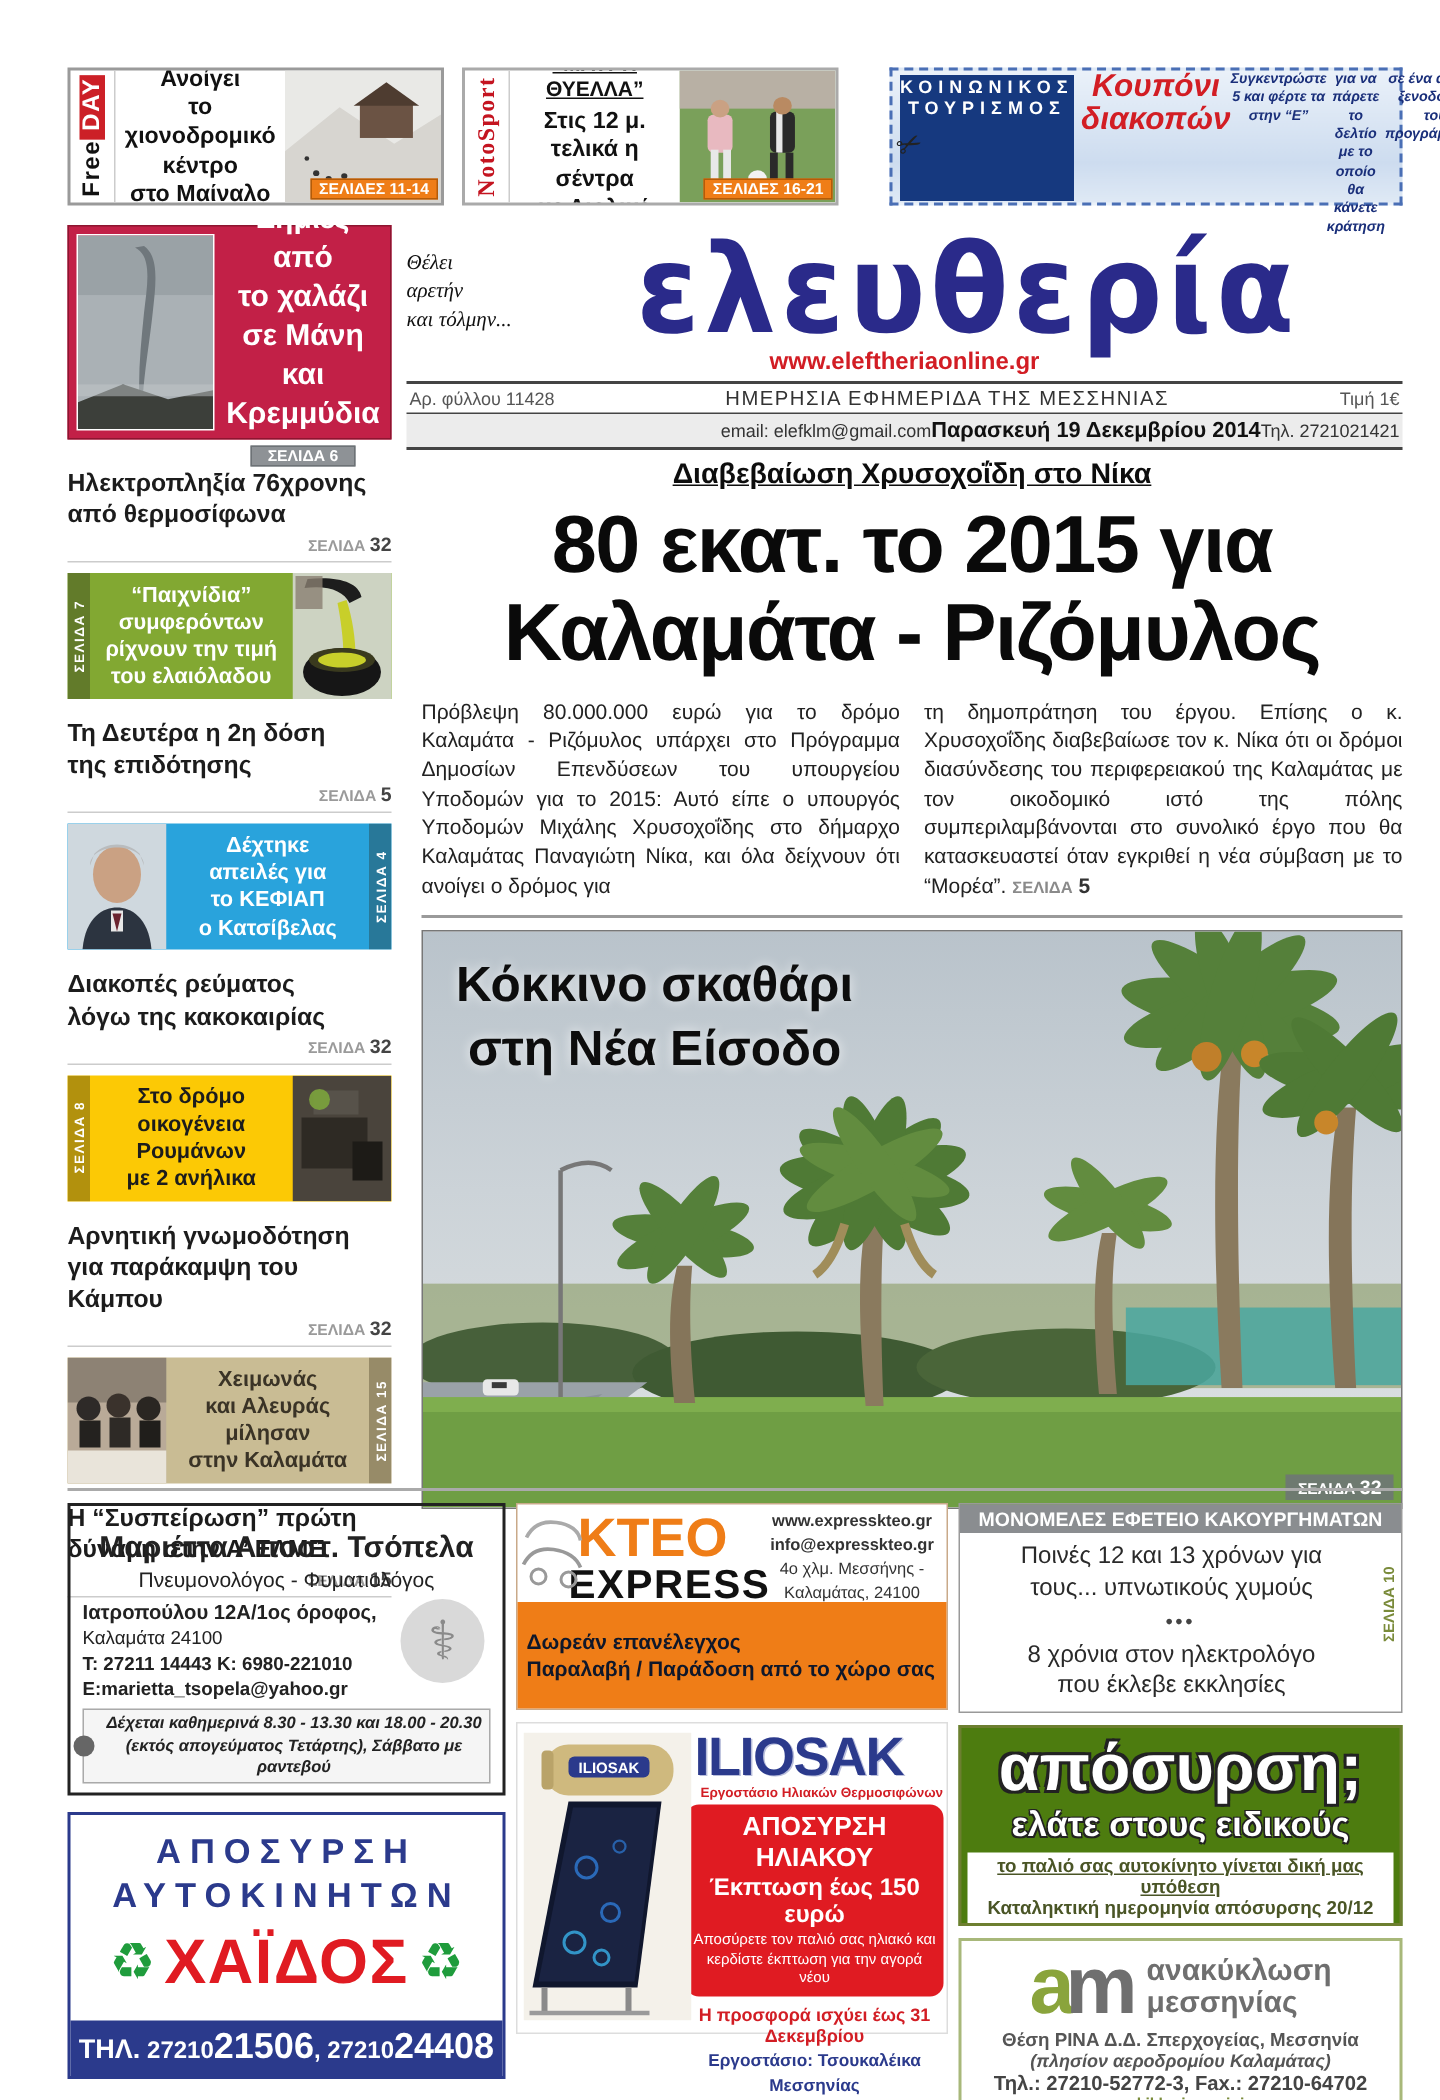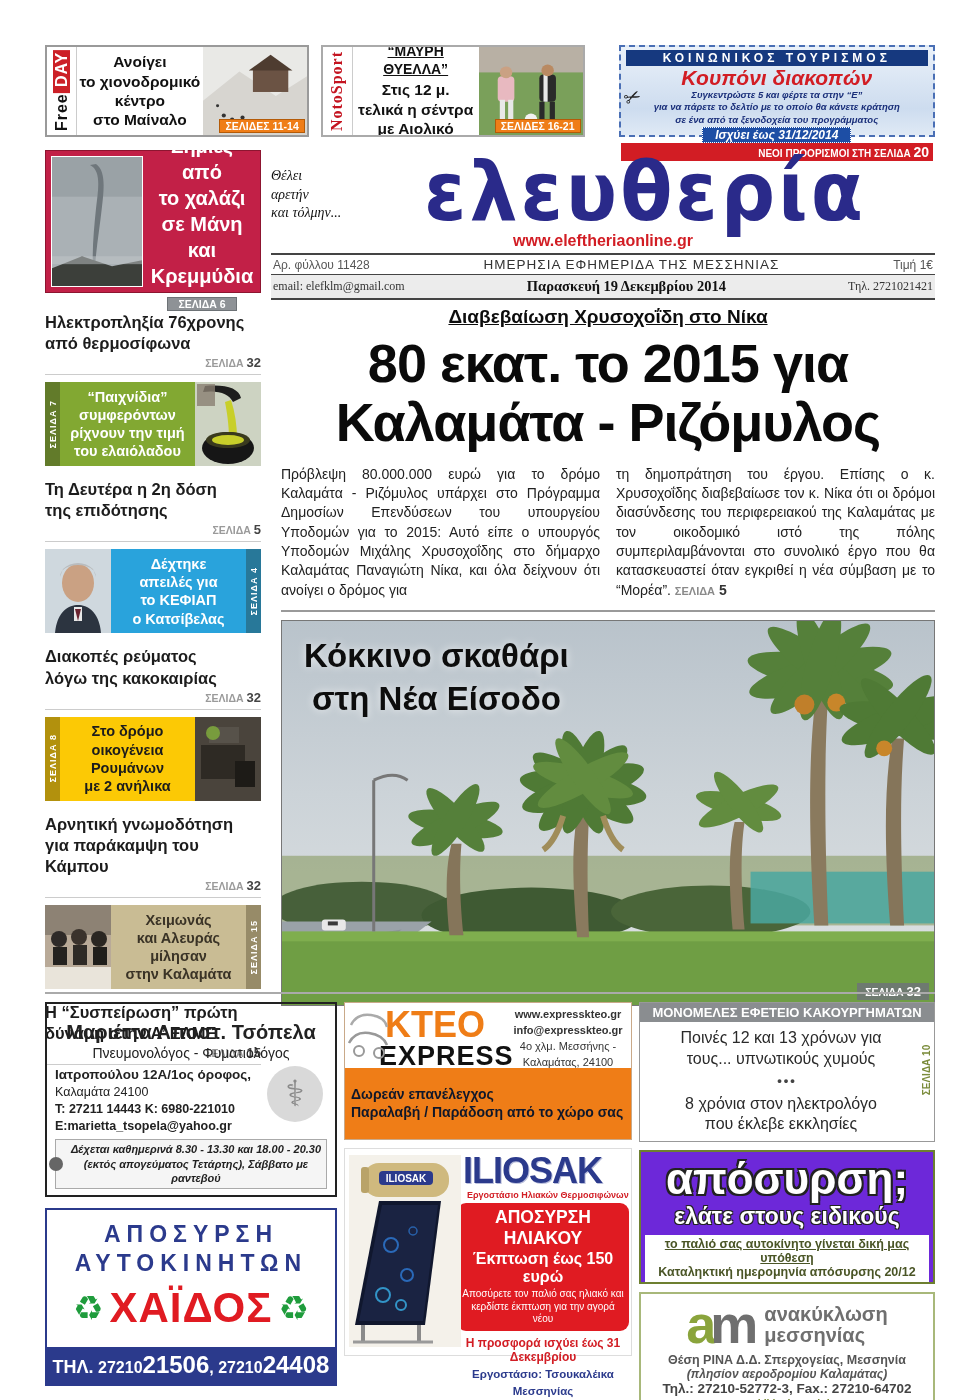--- a/index.html
+++ b/index.html
@@ -20,21 +20,21 @@
   .ns-txt { color:#c41420; font-family:"Liberation Serif","DejaVu Serif",serif; font-size:17px; font-weight:bold; }
   .promo-text { flex:1; display:flex; flex-direction:column; align-items:center; justify-content:center;
                 font-weight:bold; font-size:15.5px; line-height:1.25; text-align:center; color:#111; padding:2px; }
   .promo-kicker { font-weight:bold; font-size:14px; text-decoration:underline; margin-bottom:2px; }
   .promo-photo { width:104px; position:relative; }
   .promo-photo svg { width:100%; height:100%; display:block; }
   .pages-badge { position:absolute; right:2px; bottom:2px; background:#ef7d17; border:1px solid #b45b08;
                  color:#fff; font-weight:bold; font-size:10.5px; padding:0 5px;text-align:center; }
   
   .coupon { width:342px; border:2px dashed #4a6fb5; background:linear-gradient(180deg,#eaf1f9 0%,#cddcef 70%,#dfe9f5 100%);
-            display:flex; flex-direction:column; position:relative;margin-left:22px; }
+            display:flex; flex-direction:row; position:relative;margin-left:22px; }
   .coupon-header { background:#16397f; color:#fff; font-weight:bold; font-size:12px; letter-spacing:4px;
                    text-align:center; padding:1px 0; margin:3px 5px 1px; }
   .coupon-title { color:#d21d24; font-weight:bold; font-style:italic; font-size:21px; text-align:center; line-height:1.05; }
   .coupon-line { color:#1a2f7a; font-weight:bold; font-style:italic; font-size:9.5px; text-align:center; line-height:1.3; }
   .coupon-validity { align-self:center; background:#1d4ea5; border:1px dotted #fff; color:#fff; font-weight:bold;
                      font-style:italic; font-size:12px; padding:0 12px; margin-top:1px; }
   .coupon-footer { margin-top:auto; background:#d21d24; color:#fff; font-weight:bold; font-size:10px;
                    text-align:right; padding:1px 4px; }
   .coupon-footer .big { font-size:14px; }
   .scissors { position:absolute; left:3px; bottom:26px; font-size:20px; color:#222; transform:rotate(-25deg); }
@@ -51,21 +51,21 @@
   .mh-top { display:flex; align-items:center; height:88px; }
   .motto { width:84px; font-family:"Liberation Serif","DejaVu Serif",serif; font-style:italic; font-size:14px;
            line-height:1.35; color:#111; padding-top:6px; }
   .logo { flex:1; text-align:center; font-weight:bold; font-size:76px; line-height:80px; color:#2a2a8a;
           letter-spacing:3px; transform:scaleY(1.08); font-family:"DejaVu Sans","Liberation Sans",sans-serif; }
   .website { text-align:center; color:#d21d24; font-weight:bold; font-size:16px; margin-top:-2px; }
   .mh-row1 { border-top:2px solid #444; border-bottom:1px solid #444; display:flex; align-items:center;
              justify-content:space-between; font-size:12px; color:#555; padding:2px 2px; margin-top:3px; }
   .mh-sub { color:#333; font-size:13.5px; letter-spacing:1px; }
   .mh-row2 { background:#ececec; border-bottom:2px solid #444; display:flex; align-items:center;
-             justify-content:space-between; font-size:12px; color:#333; padding:3px 2px;font-family:Liberation Serif, serif; }
+             justify-content:flex-end; font-size:12px; color:#333; padding:3px 2px; }
   .mh-date { font-weight:bold; font-size:14.5px; color:#111; }
 
   
   .content-row { position:absolute; left:45px; top:306px; width:890px; display:flex; }
   .sidebar { width:216px; }
   .sb-head { padding:6px 0 4px; border-bottom:1px solid #ccc; }
   .sb-title { font-weight:bold; font-size:16.5px; line-height:1.28; color:#1c1c1c; }
   .sb-page { text-align:right; font-size:10.5px; color:#9a9a9a; font-weight:bold; margin-top:1px; }
   .sb-page .num { color:#444; font-size:13px; }
   .sb-box { height:84px; display:flex; margin:7px 0; position:relative; overflow:hidden; }
@@ -160,21 +160,21 @@
                   margin-top:2px; width:172px; margin-left:-6px; }
 
   
   .efeteio { border:1px solid #999; position:relative; padding-bottom:6px; }
   .ef-header { background:#8a8d90; color:#fff; font-weight:bold; font-size:13px; text-align:center; padding:2px 0; }
   .ef-item { text-align:center; font-size:16px; line-height:1.3; color:#2a2a2a; margin-top:6px; padding:0 18px 0 6px; }
   .ef-sep { text-align:center; color:#444; font-weight:bold; letter-spacing:2px; font-size:13px; margin-top:3px; }
   .ef-tab { position:absolute; right:2px; top:50%; transform:translateY(-50%); }
   .ef-tab span { writing-mode:vertical-rl; transform:rotate(180deg); color:#7a8b3a; font-size:10px; font-weight:bold; }
   
-  .aposyrsi { margin-top:8px; background:#6d28d9; border:2px solid #6d7f30; text-align:center; padding:4px 4px 0; }
+  .aposyrsi { margin-top:8px; background:#4d7c0f; border:2px solid #6d7f30; text-align:center; padding:4px 4px 0; }
   .ap-title { color:#fff; font-weight:bold; font-size:44px; line-height:1.05;
               text-shadow:-2px -2px 0 #222,2px -2px 0 #222,-2px 2px 0 #222,2px 2px 0 #222; }
   .ap-sub { color:#fff; font-weight:bold; font-size:23px; margin-top:1px;
             text-shadow:-1px -1px 0 #222,1px -1px 0 #222,-1px 1px 0 #222,1px 1px 0 #222; }
   .ap-strip { background:#fff; margin-top:5px; padding:2px 2px 3px; }
   .ap-l1 { color:#4a5526; font-weight:bold; font-size:12.5px; text-decoration:underline; }
   .ap-l2 { color:#4a5526; font-weight:bold; font-size:12.5px; }
   
   .anak { margin-top:8px; border:2px solid #a8b87a; background:#fff; text-align:center; padding:6px 4px; }
   .anak-logo { display:flex; align-items:center; justify-content:center; gap:6px; }

